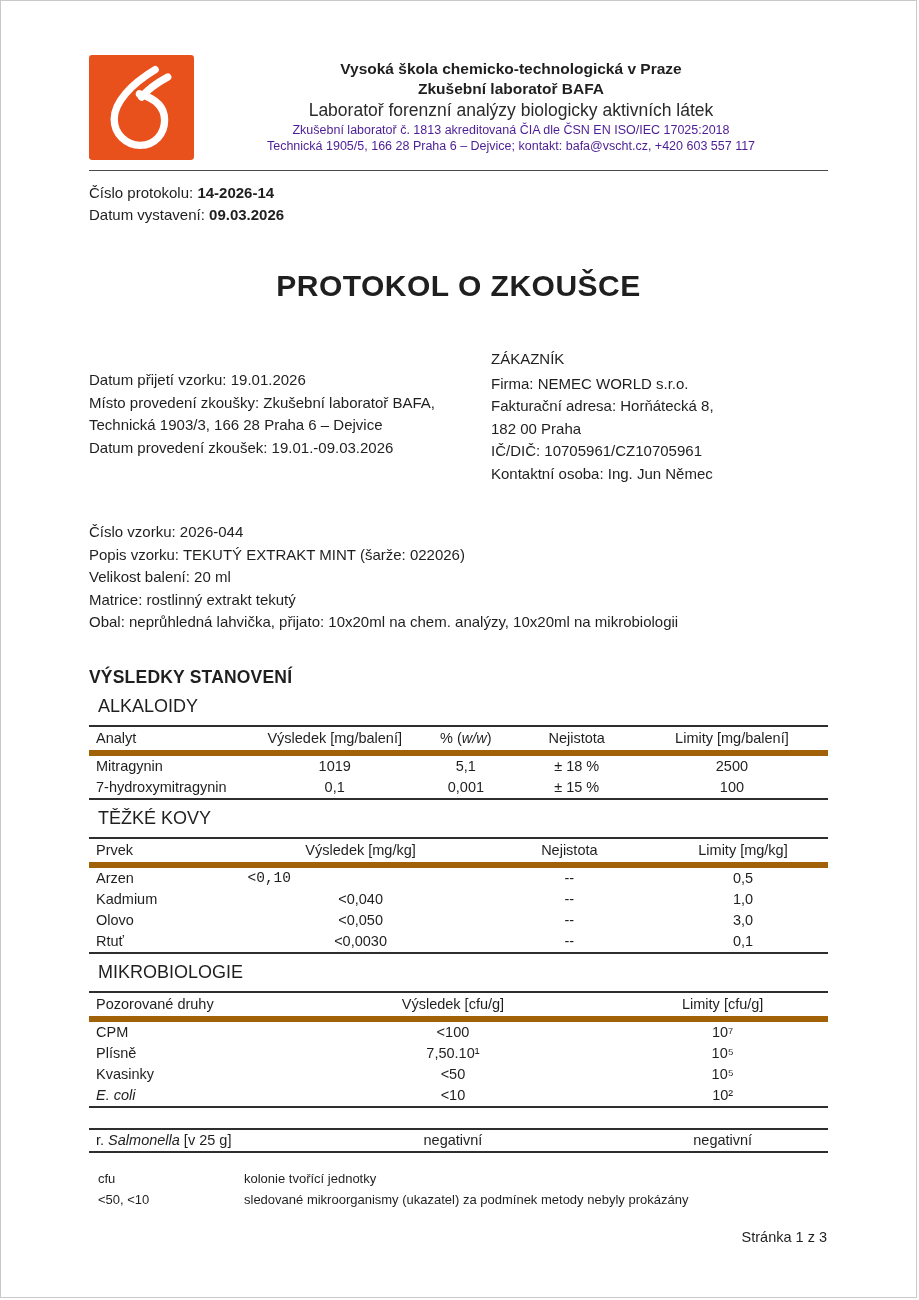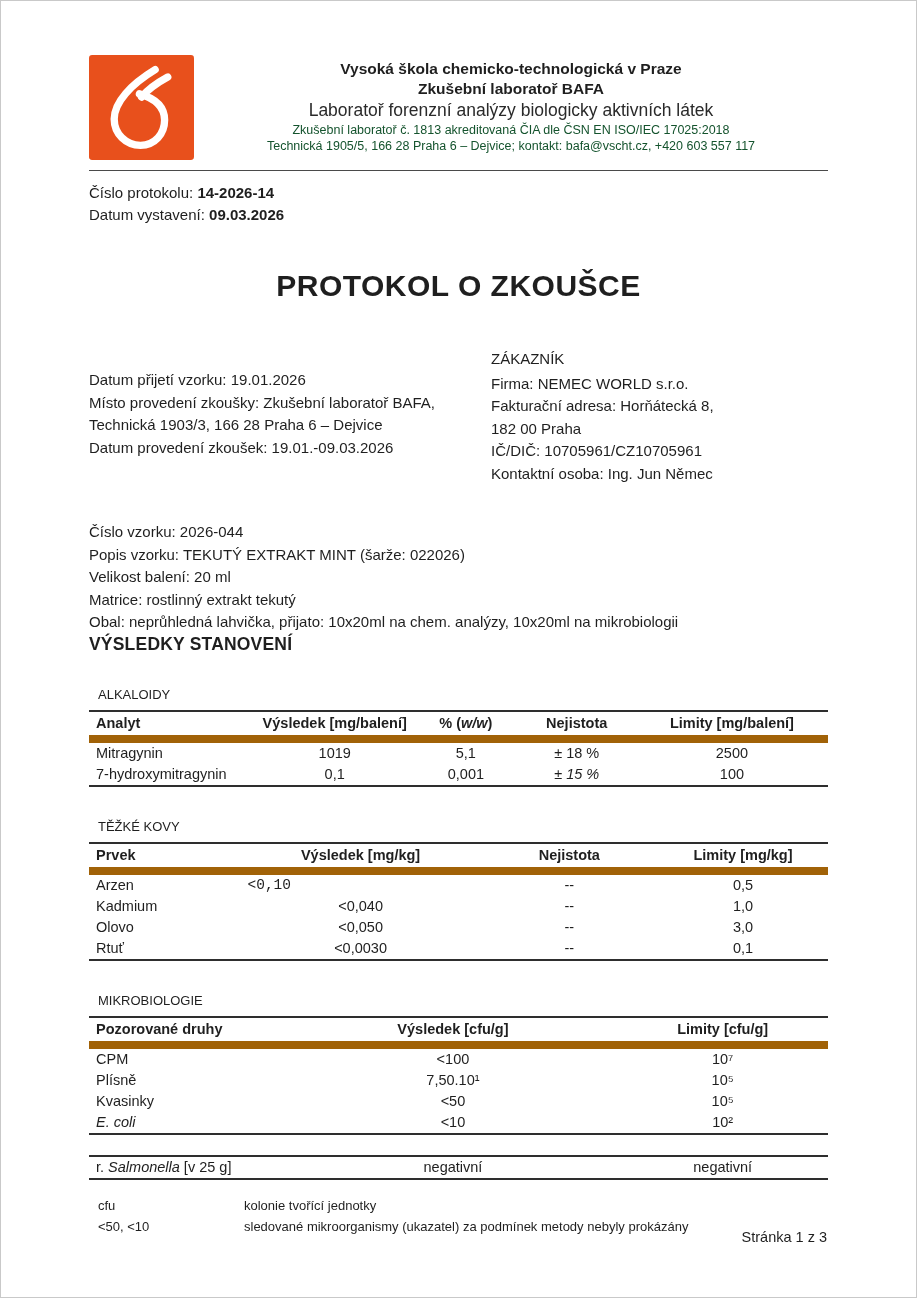--- a/index.html
+++ b/index.html
@@ -13,40 +13,40 @@
     box-sizing:border-box;
     padding:0 88px;
     overflow:hidden;
   }
   
   .header{display:flex;align-items:flex-start;padding-top:54px;border-bottom:1px solid #4a4a4a;padding-bottom:10px;}
   .logo-left{flex:0 0 auto;width:105px;height:105px;}
   .header-center{flex:1 1 auto;text-align:center;padding:4px 10px 0 10px;}
   .h-line1,.h-line2{font-weight:bold;font-size:15.5px;line-height:20px;}
   .h-line3{font-size:17.5px;line-height:23px;color:#2a2a2a;}
-  .h-line4,.h-line5{font-size:12.5px;line-height:16px;color:#14532d;}
+  .h-line4,.h-line5{font-size:12.5px;line-height:16px;color:#4c1d95;}
   .logo-right{flex:0 0 auto;width:104px;text-align:center;}
   .logo-right .cia-label{font-size:15px;font-weight:bold;color:#1e3d8f;line-height:16px;margin-top:1px;}
   
   .meta{margin-top:11px;font-size:15px;line-height:22px;}
   .meta b{font-weight:bold;}
   
   .doc-title{margin-top:43px;text-align:center;font-size:30px;font-weight:bold;letter-spacing:.5px;}
   
   .cols{display:flex;margin-top:45px;}
   .col-left{width:402px;padding-top:21px;font-size:15px;line-height:22.5px;}
   .col-right{flex:1;font-size:15px;line-height:22.5px;}
   .col-right .customer-heading{margin-bottom:2px;}
   
   .sample{margin-top:36px;font-size:15px;line-height:22.5px;}
   
-  .results-heading{font-size:17.5px;font-weight:bold;letter-spacing:.2px;}
-  .table-caption{margin-top:32px;margin-bottom:8px;padding-left:9px;font-size:13px;color:#1f1f1f;}
+  .results-heading{margin-top:33px;font-size:17.5px;font-weight:bold;letter-spacing:.2px;}
+  .table-caption{margin-top:8px;margin-bottom:8px;padding-left:9px;font-size:18px;color:#1f1f1f;}
   table.results{width:100%;border-collapse:collapse;border-top:2px solid #2e2e2e;border-bottom:2px solid #2e2e2e;font-size:14.5px;}
-  table.results thead th{font-weight:bold;border-bottom:8px solid #a16207;padding:3px 7px 4px 7px;white-space:nowrap;}
+  table.results thead th{font-weight:normal;border-bottom:6px solid #a16207;padding:3px 7px 4px 7px;white-space:nowrap;}
   table.results td{padding:2.5px 7px;white-space:nowrap;}
   table.single-row{margin-top:20px;}
   
   .footnotes{margin-top:15px;padding-left:9px;font-size:13px;line-height:21px;}
   .footnote-row{display:flex;}
   .footnote-term{flex:0 0 100px;}
   .footnote-text{flex:1;margin-left:46px;}
   
   .footer{position:absolute;right:89px;bottom:52px;font-size:14.5px;color:#1f1f1f;}
 </style>
@@ -132,21 +132,21 @@
           <td style="text-align: left; width: 22.5%;">Mitragynin</td>
           <td style="text-align: center; width: 21.5%;">1019</td>
           <td style="text-align: center; width: 14%;">5,1</td>
           <td style="text-align: center; width: 16%;">± 18 %</td>
           <td style="text-align: center; width: 26%;">2500</td>
         </tr>
         <tr>
           <td style="text-align: left; width: 22.5%;">7-hydroxymitragynin</td>
           <td style="text-align: center; width: 21.5%;">0,1</td>
           <td style="text-align: center; width: 14%;">0,001</td>
-          <td style="text-align: center; width: 16%; font-style: italic;">± 15 %</td>
+          <td style="text-align: center; width: 16%;">± 15 %</td>
           <td style="text-align: center; width: 26%;">100</td>
         </tr>
       </tbody>
     </table>
 
   <div class="table-caption">TĚŽKÉ KOVY</div>
   <table class="results">
       <thead>
         <tr>
           <th style="text-align: left; width: 20.5%;">Prvek</th>

